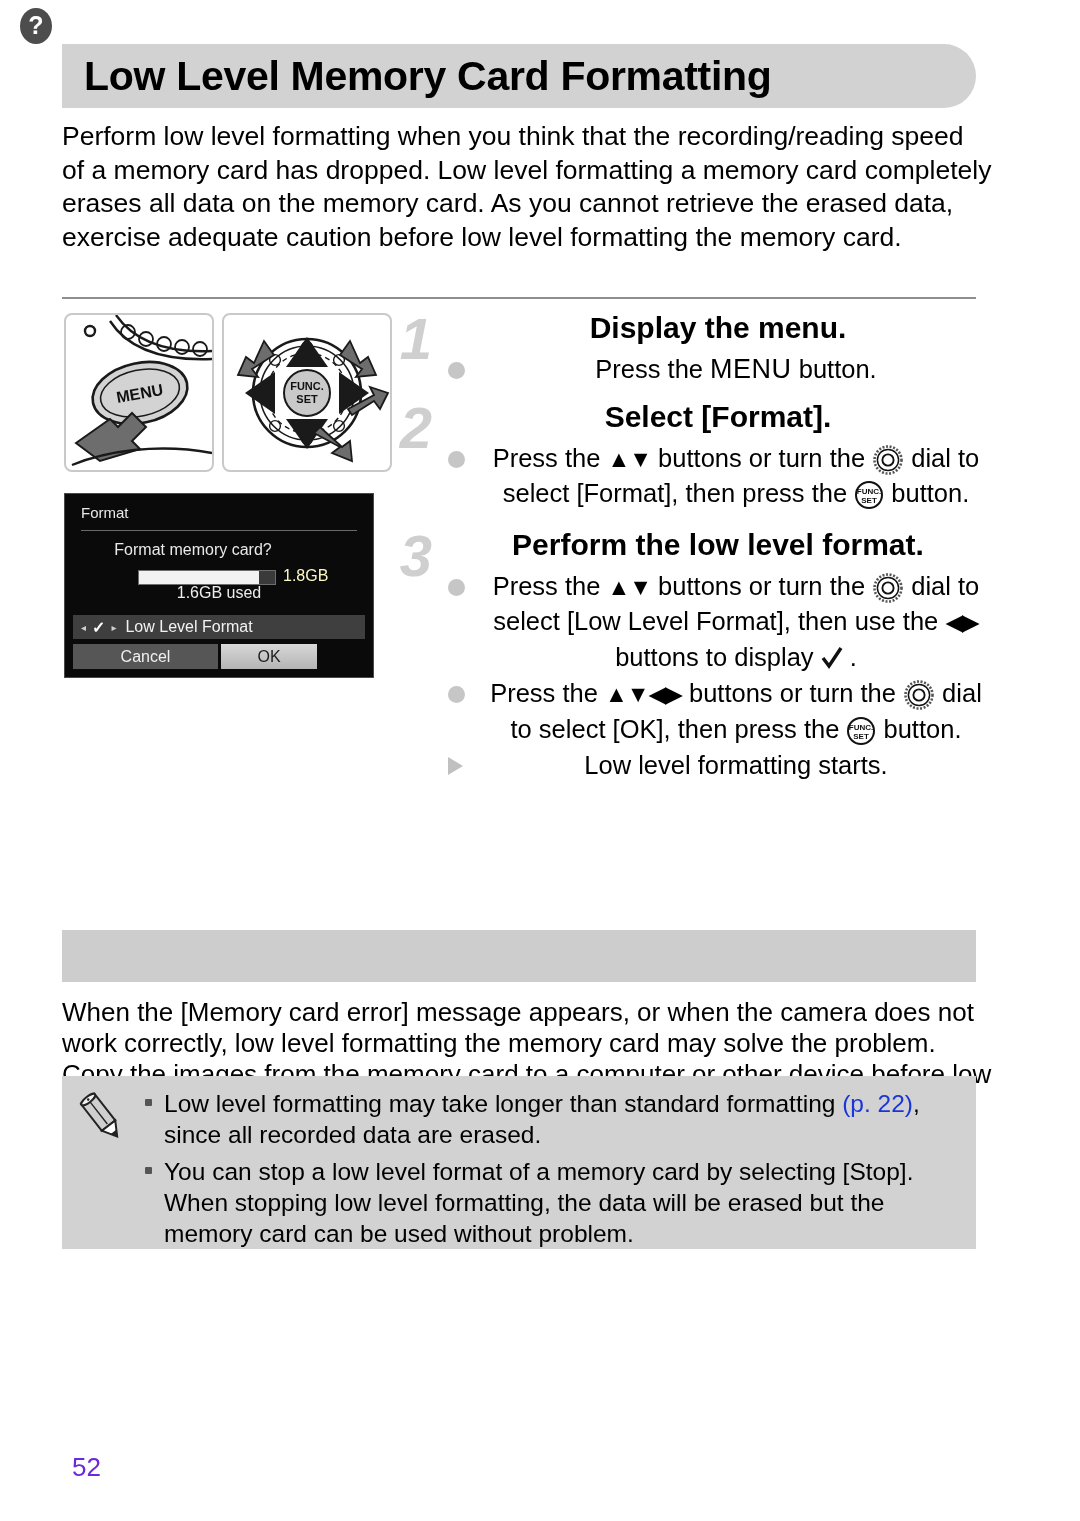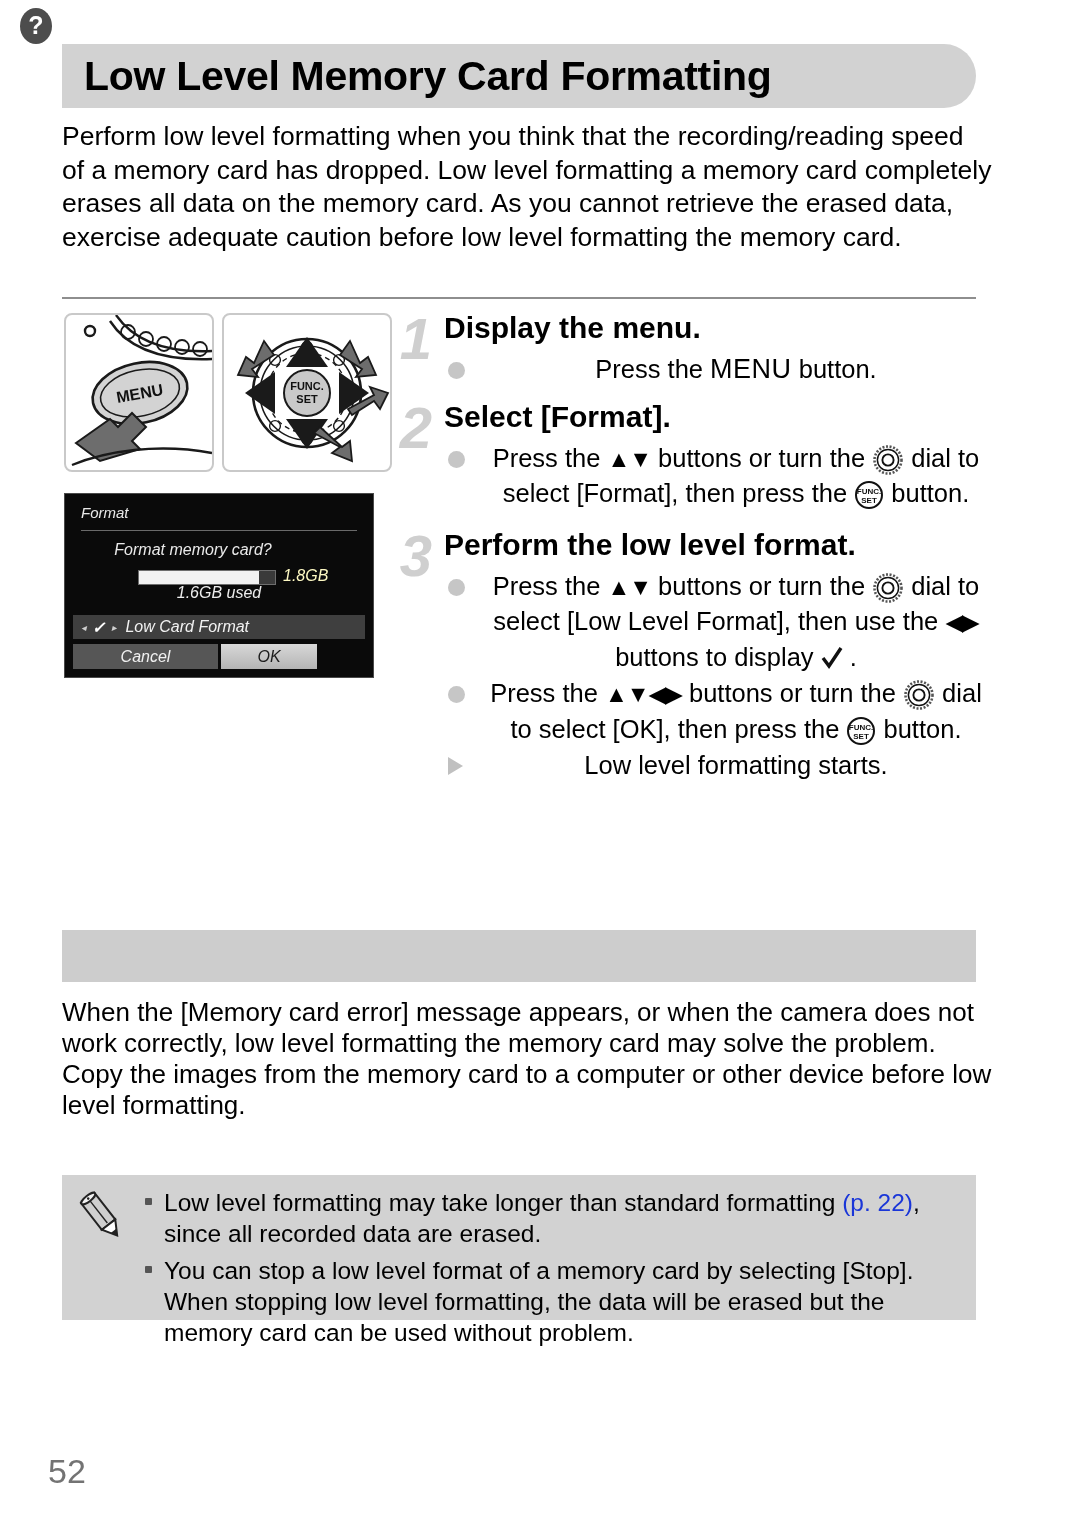--- a/index.html
+++ b/index.html
@@ -36,21 +36,21 @@
   .illus-box{
     position:absolute;top:0;background:#fff;border:2px solid #c9c9c9;border-radius:8px;
     overflow:hidden;
   }
   .illus-menu{left:0;width:146px;height:155px;}
   .illus-dial{left:158px;width:166px;height:155px;}
 
   
   .lcd{
     position:absolute;left:64px;top:493px;width:308px;height:183px;
-    background:#0a0a0a;border:1px solid #4a4a4a;font-style:italic;
+    background:#0a0a0a;border:1px solid #4a4a4a;
   }
   .lcd-title{
     position:absolute;left:16px;top:10px;font-size:15px;color:#e8e8e8;
   }
   .lcd-titlerule{
     position:absolute;left:16px;top:36px;width:276px;height:1px;background:#6a6a6a;
   }
   .lcd-q{
     position:absolute;left:0;top:47px;width:256px;text-align:center;
     font-size:16px;color:#e9e9e9;
@@ -88,21 +88,21 @@
   }
 
   
   .steps{position:absolute;left:392px;top:306px;width:600px;}
   .step{position:relative;margin-bottom:4px;}
   .step-num{
     position:absolute;left:0;top:8px;width:48px;text-align:center;
     font-size:58px;font-weight:bold;font-style:italic;color:#cfcfcf;line-height:50px;
   }
   .step-head{
-    margin-left:52px;font-size:30px;font-weight:bold;line-height:44px;
+    margin-left:52px;font-size:30px;font-weight:bold;line-height:44px;text-align:center;
   }
   .bullets{margin-left:52px;}
   .bullet{
     position:relative;padding-left:36px;font-size:25.5px;line-height:34.5px;margin-top:2px;text-align:center;
   }
   .bullet .dot{
     position:absolute;left:4px;top:10px;width:17px;height:17px;border-radius:50%;
     background:#c6c6c6;
   }
   .bullet .tri{
@@ -127,34 +127,34 @@
   .about-title{
     position:absolute;left:76px;top:11px;font-size:27px;font-weight:bold;color:#000;
   }
   .about-body{
     position:absolute;left:62px;top:997px;width:930px;
     font-size:26px;line-height:31px;
   }
 
   
   .note{
-    position:absolute;left:62px;top:1175px;width:914px;height:145px;background:#d2d2d2;
+    position:absolute;left:62px;top:1076px;width:914px;height:173px;background:#d2d2d2;
   }
   .note-icon{position:absolute;left:14px;top:14px;width:52px;height:56px;}
   .note-list{position:absolute;left:80px;top:12px;width:812px;}
   .note-item{
     position:relative;padding-left:22px;font-size:24.5px;line-height:31px;margin-bottom:6px;
   }
   .note-item .nb{
     position:absolute;left:3px;top:11px;width:7px;height:7px;background:#555;border-radius:1px;
   }
   .link{color:#1a36d8;}
 
   .pagenum{
-    position:absolute;left:48px;top:1452px;font-size:34px;color:#737373;
+    position:absolute;left:72px;top:1452px;font-size:26px;color:#6d28d9;
   }
 </style>
 </head>
 <body>
 
 <div class="page">
 
   <div class="title-bar"></div>
   <div class="title-text">Low Level Memory Card Formatting</div>
 
@@ -225,21 +225,21 @@
     <div class="lcd-bar-wrap">
       <div class="lcd-bar-fill" id="lcdBarFill" style="width: 88%;"></div>
     </div>
     <div class="lcd-cap">1.8GB</div>
     <div class="lcd-used">1.6GB used</div>
 
     <div class="lcd-llf">
       <span class="arrL">◂</span>
       <span class="chk">✓</span>
       <span class="arrR">▸</span>
-      <span class="lbl">Low Card Format</span>
+      <span class="lbl">Low Level Format</span>
     </div>
 
     <div class="lcd-btns">
       <div class="lcd-cancel">Cancel</div>
       <div class="lcd-ok">OK</div>
     </div>
   </div>
 
   <div class="steps">
 

